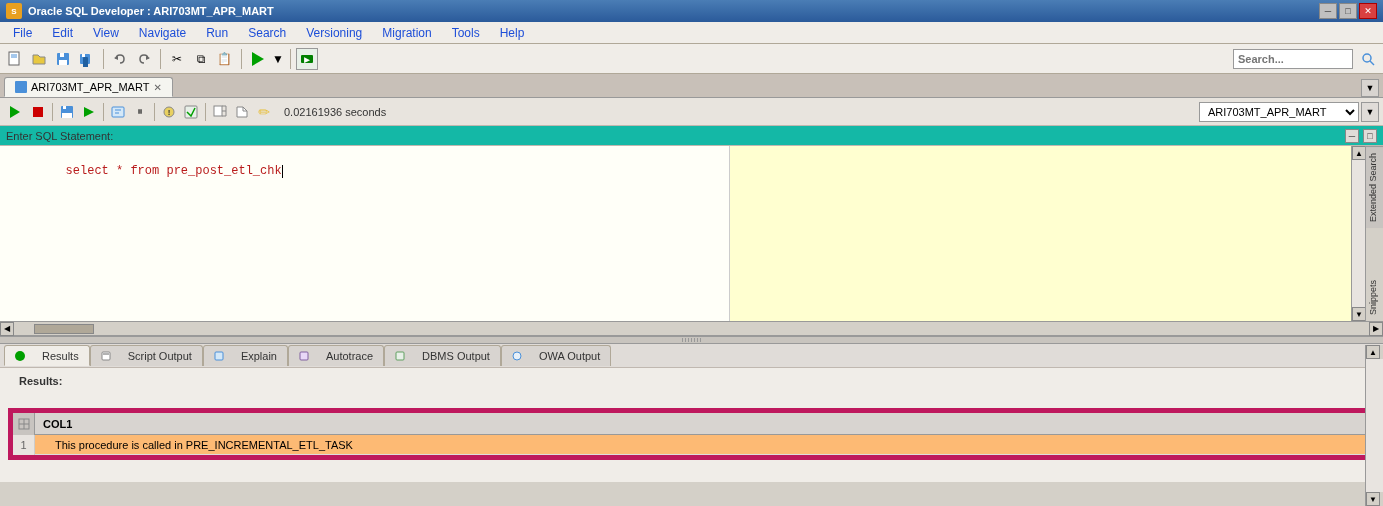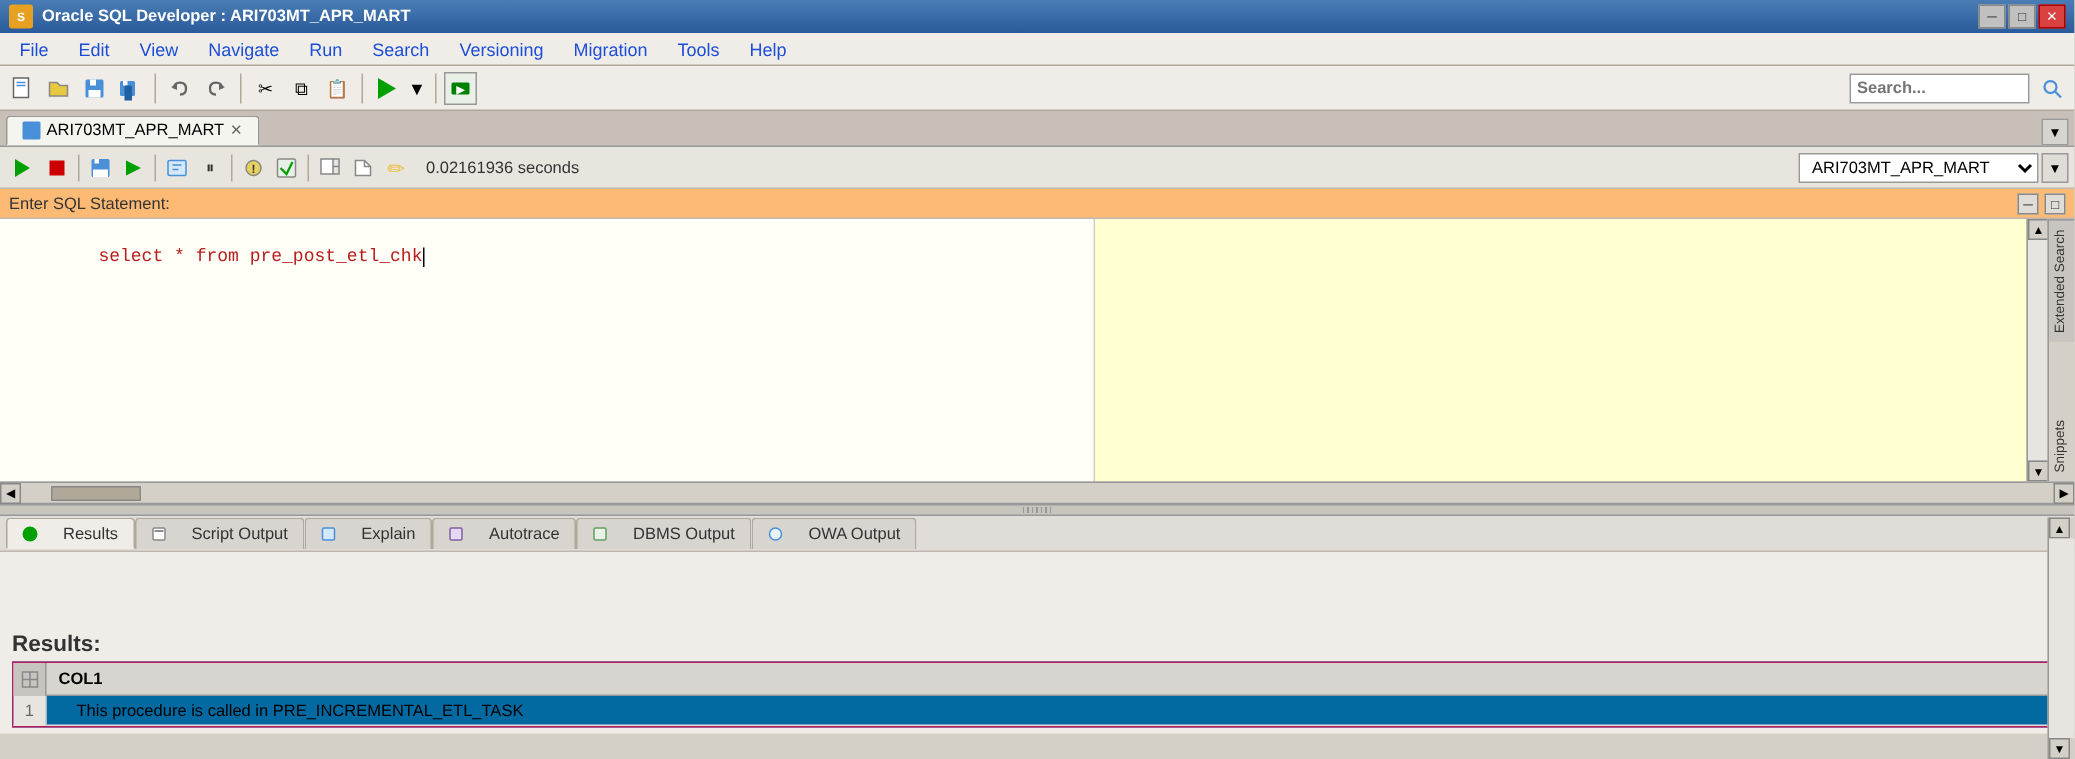--- a/index.html
+++ b/index.html
@@ -196,21 +196,21 @@
     }
     .timing-label {
       font-size: 11px;
       color: #333;
       margin-left: 8px;
       white-space: nowrap;
     }
 
     
     .sql-label-bar {
-      background: #fdba74;
+      background: #14b8a6;
       height: 20px;
       display: flex;
       align-items: center;
       padding: 0 6px;
       font-size: 11px;
       color: #333;
       border-bottom: 1px solid #c0b8b0;
       justify-content: space-between;
     }
     .sql-label-right {
@@ -305,25 +305,24 @@
     }
 
     
     .results-content {
       background: #f0ede8;
       flex: 1;
       display: flex;
       flex-direction: column;
     }
     .results-label {
-      padding: 3px 8px;
-      font-size: 15px;
+      padding: 3px 19px;
+      font-size: 11px;
       color: #333;
       font-weight: bold;
-      margin-top: 46px;
     }
     .results-table {
       background: white;
       margin: 0 8px;
       border: 1px solid #999;
       flex: 1;
     }
     .results-table-header {
       background: #d8d4d0;
       height: 22px;
@@ -699,21 +698,21 @@
   <div class="result-tab">
     <svg width="10" height="10" viewBox="0 0 10 10">
         <circle cx="5" cy="5" r="4" fill="#e8f0f8" stroke="#4a90d9" stroke-width="1"></circle>
       </svg>
     <span>OWA Output</span>
   </div>
 </div>
 
 <div class="results-content" style="flex:1;display:flex;flex-direction:column;background:#f0ede8;padding:4px 0;">
   <div class="results-label">Results:</div>
-  <div class="results-table" style="margin:0 8px;border:1px solid #be185d;background:#0369a1;flex:1;">
+  <div class="results-table" style="margin:18px 8px;border:5px solid #be185d;background:#fdba74;flex:1;">
 
     <div class="results-table-header">
       <div class="th-icon-cell">
         <svg width="12" height="12" viewBox="0 0 12 12">
           <rect x="1" y="1" width="10" height="10" fill="#c8c4c0" stroke="#888" stroke-width="1"></rect>
           <line x1="6" y1="1" x2="6" y2="11" stroke="#888" stroke-width="1"></line>
           <line x1="1" y1="6" x2="11" y2="6" stroke="#888" stroke-width="1"></line>
         </svg>
       </div>
       <div class="th-cell">COL1</div>

